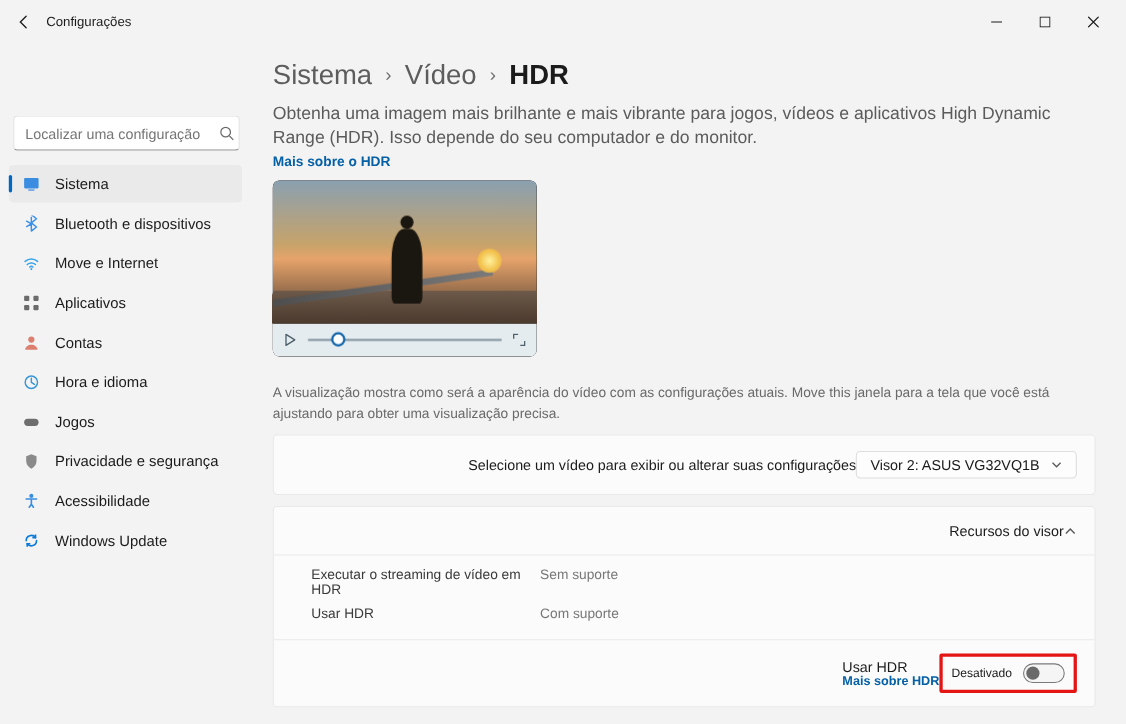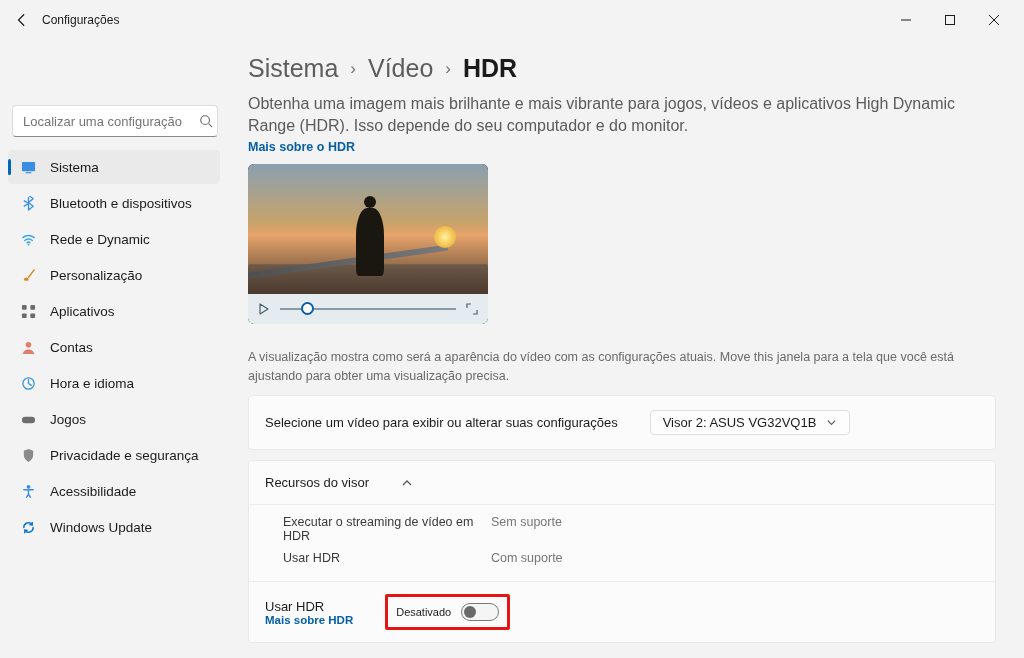--- a/index.html
+++ b/index.html
@@ -63,21 +63,21 @@
 .preview .play { color: #4c5f6a; cursor: pointer; }
 .preview .seek { flex: 1; height: 2px; background: #889aa5; position: relative; }
 .preview .seek .thumb { position: absolute; left: 12%; top: -6px; width: 13px; height: 13px; border: 2px solid #0a5fa8; background: #fff; border-radius: 50%; }
 .preview .fs { color: #4c5f6a; cursor: pointer; }
 
 .note { font-size: 12.5px; color: #6a6a6a; margin-top: 24px; line-height: 1.5; max-width: 740px; }
 
 
 .card { background: #fbfbfb; border: 1px solid #e9e9e9; border-radius: 4px; margin-top: 10px; }
 .row { display: flex; align-items: center; padding: 14px 16px; font-size: 13px; color: #1b1b1b; }
-.row.header { justify-content: flex-start; gap: 32px; }
+.row.header { justify-content: flex-end; }
 .row .chev { color: #5a5a5a; }
 
 .dropdown { display: flex; align-items: center; gap: 10px; padding: 4px 12px; border: 1px solid #dedede; border-radius: 4px; background: #fdfdfd; cursor: pointer; font-size: 13px; }
 
 .sep-line { height: 1px; background: #ececec; margin: 0 0; }
 
 .kv { display: flex; gap: 8px; font-size: 12.5px; color: #3a3a3a; padding: 4px 0; }
 .kv .k { width: 200px; }
 .kv .v { color: #777; }
 
@@ -154,30 +154,21 @@
       </span>
     <span>Bluetooth e dispositivos</span>
   </div>
   <div class="nav-item">
     <span class="nicon ic-net">
         <svg width="15" height="15" viewBox="0 0 16 16">
           <path d="M2 6c3.3-3 8.7-3 12 0M4 9c2.2-2 5.8-2 8 0M6.5 11.5c.8-.8 2.2-.8 3 0" stroke="currentColor" stroke-width="1.5" fill="none" stroke-linecap="round"></path>
           <circle cx="8" cy="13.5" r="1" fill="currentColor"></circle>
         </svg>
       </span>
-    <span>Rede e Dynamic</span>
-  </div>
-  <div class="nav-item">
-    <span class="nicon ic-pers">
-        <svg width="15" height="15" viewBox="0 0 16 16">
-          <path d="M3 13c0-2 1-3 3-3 1 0 2 1 2 2 0 2-2 2-5 1z" fill="currentColor"></path>
-          <path d="M8 10 14 2" stroke="currentColor" stroke-width="1.6" stroke-linecap="round"></path>
-        </svg>
-      </span>
-    <span>Personalização</span>
+    <span>Move e Internet</span>
   </div>
   <div class="nav-item">
     <span class="nicon ic-apps">
         <svg width="15" height="15" viewBox="0 0 16 16">
           <rect x="1" y="1" width="5" height="5" fill="currentColor" rx="1"></rect>
           <rect x="10" y="1" width="5" height="5" fill="currentColor" rx="1"></rect>
           <rect x="1" y="10" width="5" height="5" fill="currentColor" rx="1"></rect>
           <rect x="10" y="10" width="5" height="5" fill="currentColor" rx="1"></rect>
         </svg>
       </span>

